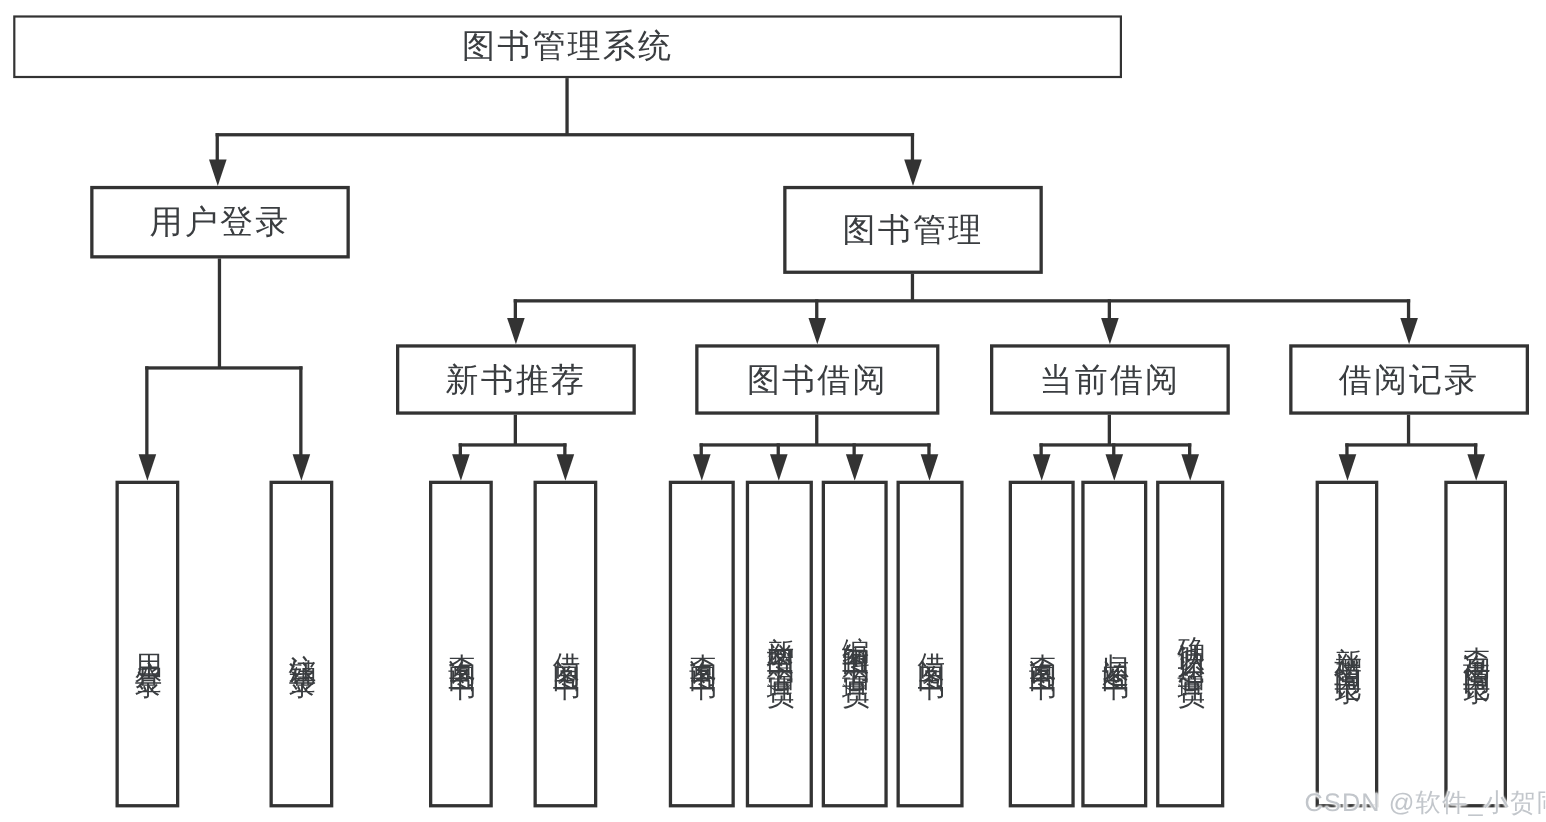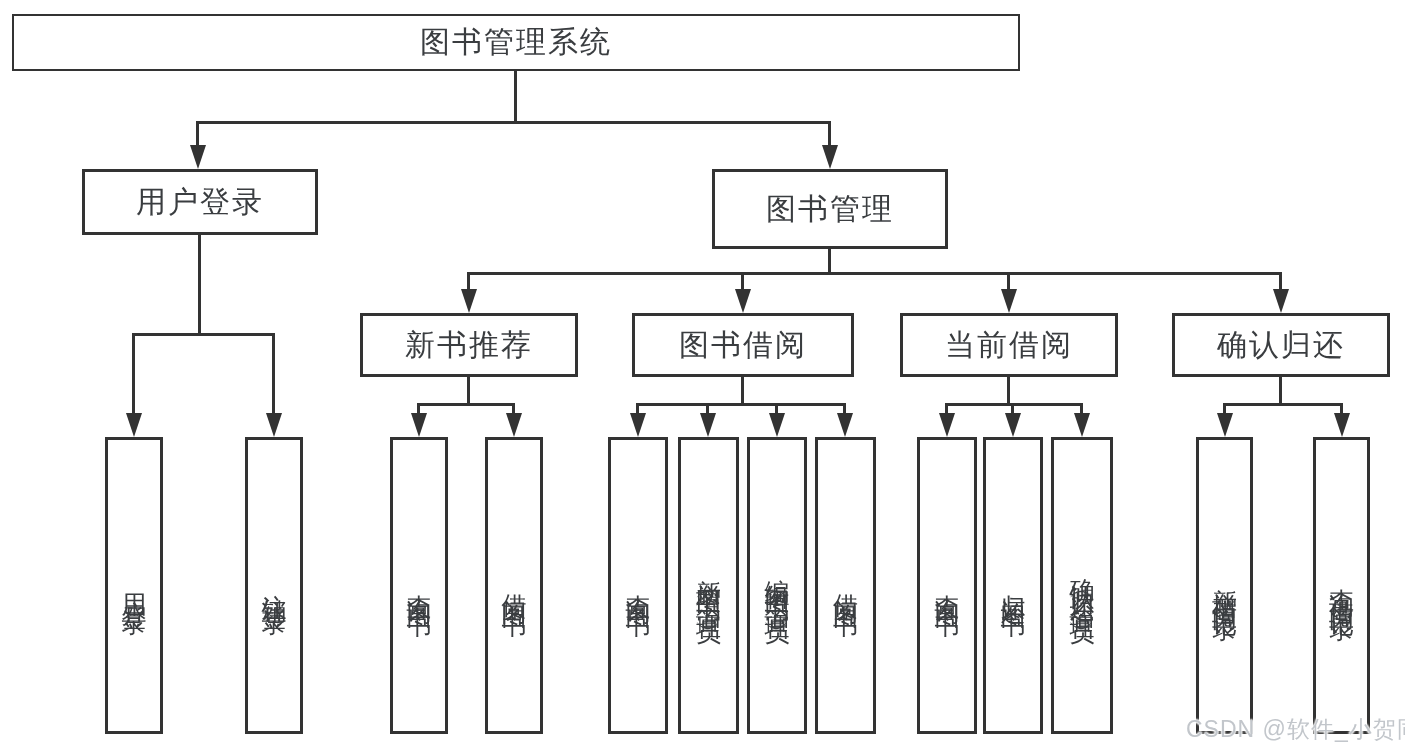--- a/index.html
+++ b/index.html
@@ -119,21 +119,21 @@
   <div class="hbox" style="left:360px;top:313px;width:218px;height:64px">
     <span>新书推荐</span>
   </div>
   <div class="hbox" style="left:632px;top:313px;width:222px;height:64px">
     <span>图书借阅</span>
   </div>
   <div class="hbox" style="left:900px;top:313px;width:218px;height:64px">
     <span>当前借阅</span>
   </div>
   <div class="hbox" style="left:1172px;top:313px;width:218px;height:64px">
-    <span>确认归还</span>
+    <span>借阅记录</span>
   </div>
 
   <div class="vbox" style="left:105px;width:58px">
     <span>用户登录</span>
   </div>
   <div class="vbox" style="left:245px;width:58px">
     <span>注销登录</span>
   </div>
 
   <div class="vbox" style="left:390px;width:58px">

